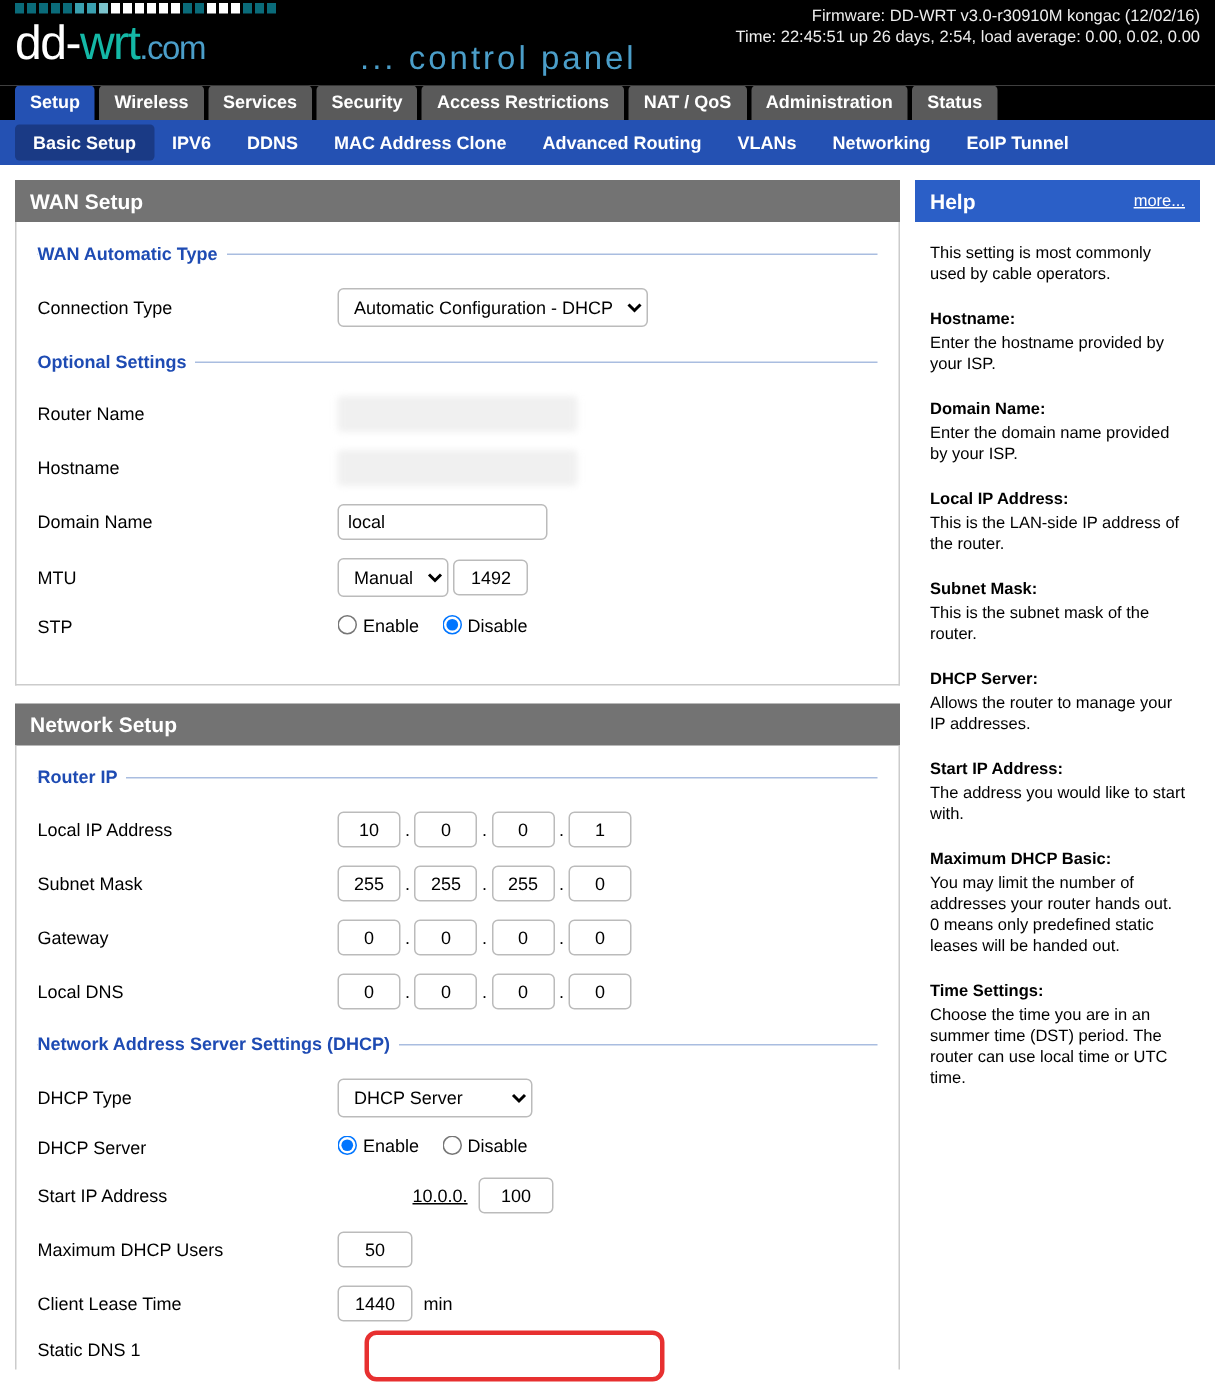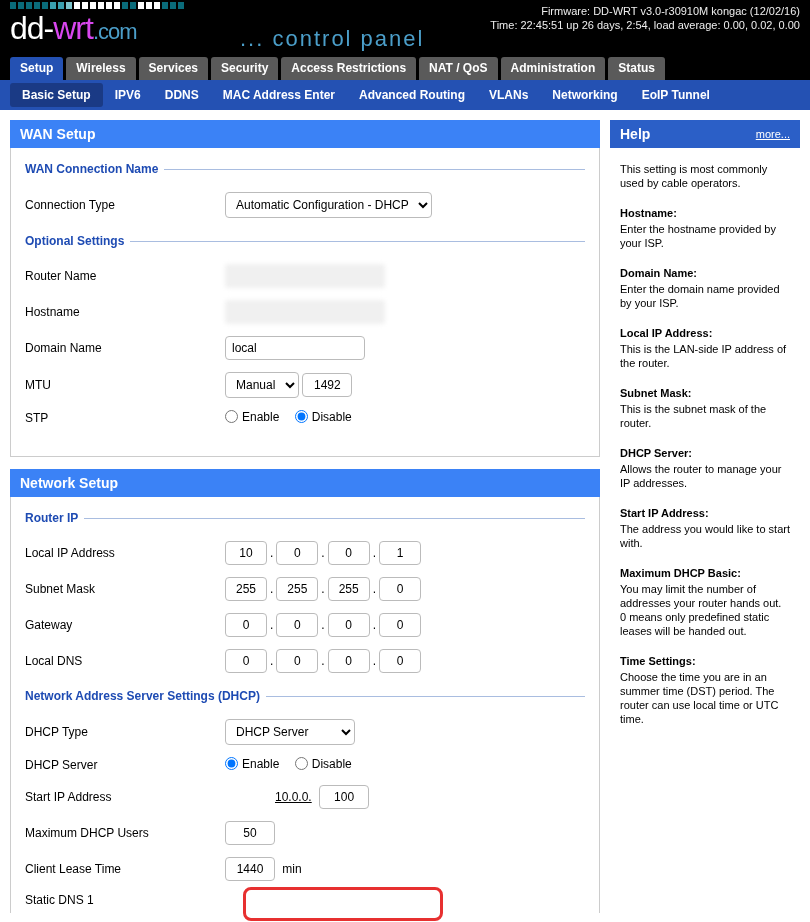--- a/index.html
+++ b/index.html
@@ -3,35 +3,35 @@
 <meta charset="utf-8">
 <style>
 *{box-sizing:border-box;margin:0;padding:0;}
 body{font-family:Arial,Helvetica,sans-serif;font-size:12px;background:#fff;width:810px;}
 .header{background:#000;color:#eee;height:57px;position:relative;padding:0 10px;}
 .logo-area{position:absolute;left:10px;top:2px;}
 .color-bars{display:flex;gap:2px;margin-bottom:1px;}
 .color-bars span{width:6px;height:7px;display:inline-block;}
 .logo-text{font-size:32px;letter-spacing:-1px;font-family:Arial;font-weight:300;}
 .logo-text .dd{color:#fff;}
-.logo-text .wrt{color:#d946ef;}
+.logo-text .wrt{color:#14b8a6;}
 .logo-text .com{color:#4b9ec9;font-size:22px;}
 .cp-text{color:#4b9ec9;font-size:22px;font-weight:300;letter-spacing:2px;position:absolute;left:240px;top:26px;}
 .dots{color:#4b9ec9;}
 .header-right{position:absolute;right:10px;top:4px;text-align:right;font-size:11px;line-height:14px;}
 .tabs{background:#000;display:flex;gap:3px;padding:0 10px 0 10px;height:23px;}
 .tab{background:#5a5a5a;color:#fff;padding:4px 10px;font-size:12px;font-weight:bold;border-radius:3px 3px 0 0;cursor:pointer;}
 .tab.active{background:#2451b3;}
 .subtabs{background:#2451b3;display:flex;gap:0;padding:3px 10px;}
 .subtab{color:#fff;padding:5px 12px;font-size:12px;font-weight:bold;cursor:pointer;border-radius:3px;}
 .subtab.active{background:#1a3a85;}
 .columns{display:flex;padding:10px;gap:10px;}
 .main{flex:1;}
 .sidebar{width:190px;}
-.section-header{background:#3b82f6;color:#fff;font-weight:bold;padding:6px 10px;font-size:14px;}
+.section-header{background:#737373;color:#fff;font-weight:bold;padding:6px 10px;font-size:14px;}
 .section-header.help{background:#2b5fc7;display:flex;justify-content:space-between;align-items:center;}
 .section-header.help a{color:#fff;font-size:11px;font-weight:normal;}
 .section-body{border:1px solid #ccc;border-top:none;padding:8px 14px 14px 14px;margin-bottom:12px;}
 .sidebar .section-body{padding:8px 0 8px 0;border:none;}
 .help-item{padding:6px 10px 10px 10px;font-size:11px;line-height:14px;}
 .help-item strong{display:block;margin-bottom:2px;}
 fieldset.group{border:none;border-top:1px solid #a9bde0;margin:6px 0 10px 0;padding:10px 0 0 0;}
 fieldset.group legend{color:#1e4bb3;font-weight:bold;font-size:12px;padding-right:6px;}
 .row{display:flex;align-items:center;padding:6px 0;}
 .row-label{width:200px;font-size:12px;}
@@ -96,33 +96,33 @@
     <div class="tab">Security</div>
     <div class="tab">Access Restrictions</div>
     <div class="tab">NAT / QoS</div>
     <div class="tab">Administration</div>
     <div class="tab">Status</div>
   </div>
 <div class="subtabs" id="subtabs">
     <div class="subtab active">Basic Setup</div>
     <div class="subtab">IPV6</div>
     <div class="subtab">DDNS</div>
-    <div class="subtab">MAC Address Enter</div>
+    <div class="subtab">MAC Address Clone</div>
     <div class="subtab">Advanced Routing</div>
     <div class="subtab">VLANs</div>
     <div class="subtab">Networking</div>
     <div class="subtab">EoIP Tunnel</div>
   </div>
 
 <div class="columns">
   <div class="main">
     <div class="section-header">WAN Setup</div>
     <div class="section-body">
       <fieldset class="group">
-        <legend>WAN Connection Name</legend>
+        <legend>WAN Automatic Type</legend>
         <div class="row">
           <div class="row-label">Connection Type</div>
           <div class="row-field">
             <select><option>Automatic Configuration - DHCP</option></select>
           </div>
         </div>
       </fieldset>
 
       <fieldset class="group">
         <legend>Optional Settings</legend>

